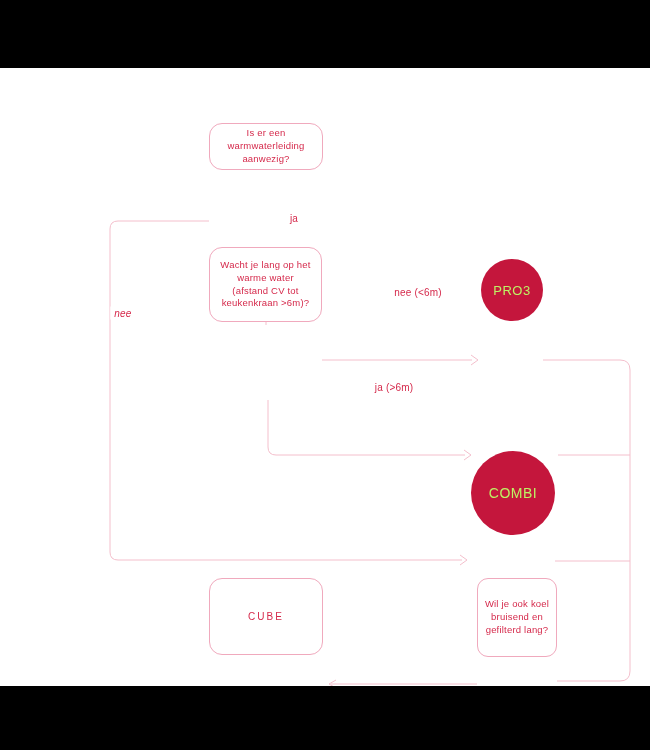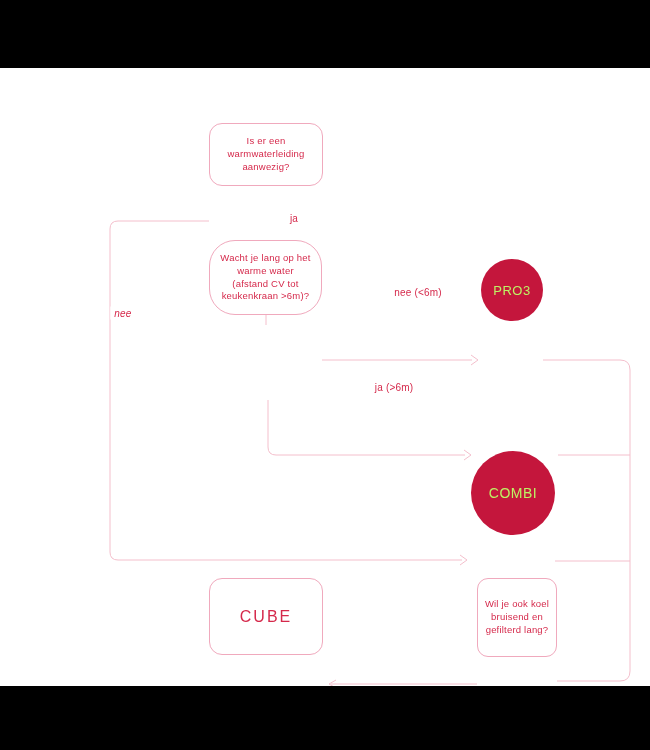--- a/index.html
+++ b/index.html
@@ -24,24 +24,24 @@
     border:1px solid #f0a9bd;
     border-radius:13px;
     background:#fff;
     color:#d5294b;
     display:flex;align-items:center;justify-content:center;
     text-align:center;
     font-size:9.5px;line-height:1.35;letter-spacing:.2px;
     box-sizing:border-box;
     padding:4px 9px;
   }
-  .qbox.q1{left:209px;top:123px;width:114px;height:63px;}
+  .qbox.q1{left:209px;top:123px;width:114px;height:47px;}
   .qbox.q2{left:209px;top:257px;width:113px;height:75px;}
   .qbox.q3{left:477px;top:578px;width:80px;height:79px;border-radius:11px;padding:4px 6px;}
-  .qbox.cube{left:209px;top:578px;width:114px;height:77px;font-size:16px;letter-spacing:2px;}
+  .qbox.cube{left:209px;top:578px;width:114px;height:77px;font-size:10px;letter-spacing:2px;}
   .circle{
     position:absolute;
     background:#c4163c;
     border-radius:50%;
     color:#bef264;
     display:flex;align-items:center;justify-content:center;
     text-align:center;
     letter-spacing:.5px;
   }
   .circle.pro3{left:481px;top:259px;width:62px;height:62px;font-size:13px;}
@@ -88,21 +88,21 @@
       <path d="M 558 387 L 630 387"></path>
 
       <path d="M 555 493 L 630 493"></path>
 
       <path d="M 477 616 L 331 616"></path>
       <path d="M 336 612 L 329 616 L 336 620"></path>
     </svg>
 
     <div class="qbox q1" style="position:absolute;left:209px;top:55px;">Is er een warmwaterleiding aanwezig?</div>
 
-    <div class="qbox q2" style="position:absolute;left:209px;top:172px;border-radius:26px;">Wacht je lang op het warme water (afstand CV tot keukenkraan &gt;6m)?</div>
+    <div class="qbox q2" style="position:absolute;left:209px;top:179px;">Wacht je lang op het warme water (afstand CV tot keukenkraan &gt;6m)?</div>
 
     <div class="circle pro3" style="top:191px;">PRO3</div>
 
 
     <div class="circle combi" style="top:383px;">COMBI</div>
 
     <div class="qbox cube" style="top:510px;">CUBE</div>
 
     <div class="qbox q3" style="top:510px;">Wil je ook koel bruisend en gefilterd lang?</div>
 

